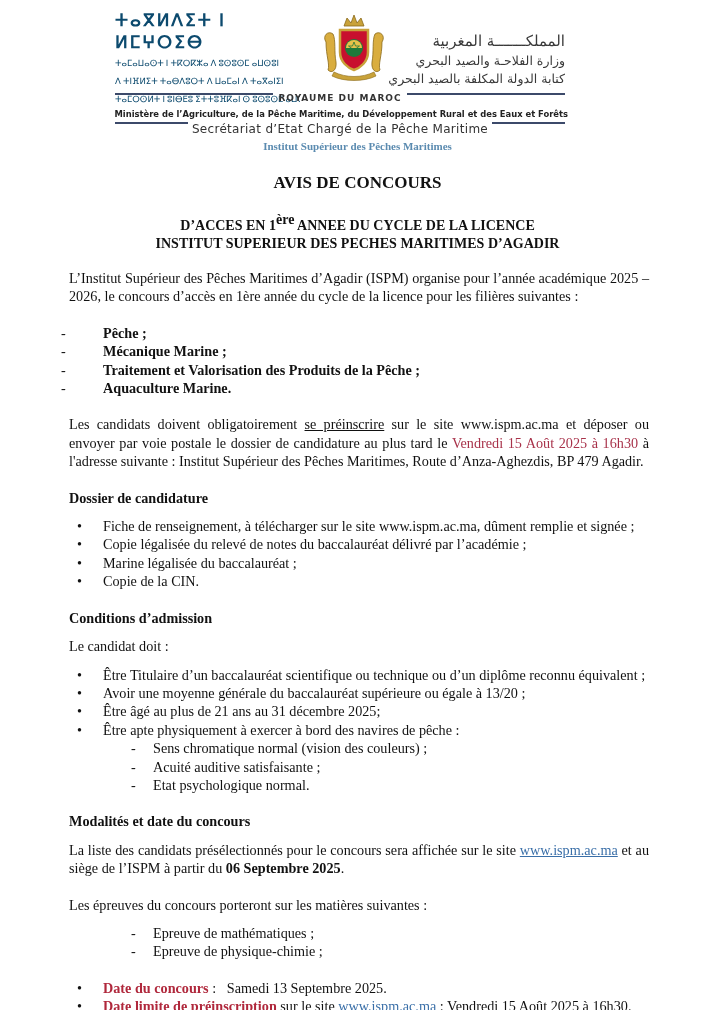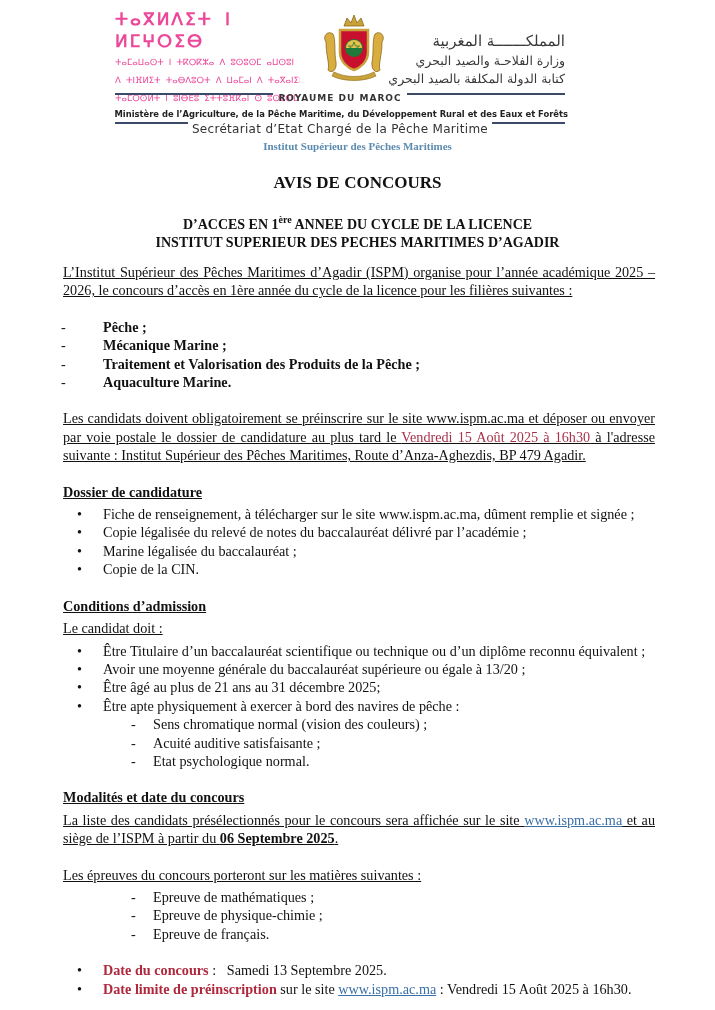--- a/index.html
+++ b/index.html
@@ -1,37 +1,37 @@
 <!DOCTYPE html>
 <html><head>
 <meta charset="utf-8">
 <style>
   html, body { margin: 0; padding: 0; background: #ffffff; }
   body { width: 715px; height: 1010px; overflow: hidden; position: relative; font-family: "Liberation Serif", serif; color: #111; }
   .header { position: absolute; left: 0; top: 0; width: 715px; height: 160px; }
-  .tifinagh { position: absolute; left: 115px; top: 10px; width: 185px; color: #ec4899; font-family: Liberation Mono, monospace; }
+  .tifinagh { position: absolute; left: 115px; top: 10px; width: 185px; color: #0c4a6e; font-family: Liberation Serif, serif; }
   .tifinagh .t1 { font-size: 17px; letter-spacing: 2px; font-weight: bold; line-height: 22px; }
   .tifinagh .t2 { font-size: 8.5px; line-height: 18px; white-space: nowrap; overflow: hidden; }
   .arabic { position: absolute; left: 395px; top: 6px; width: 170px; text-align: right; direction: rtl; color: #3a3a3a; font-family: "DejaVu Serif", serif; margin-top: 24px; }
   .arabic .a1 { font-size: 15px; line-height: 22px; }
   .arabic .a2 { font-size: 12.5px; line-height: 18px; white-space: nowrap; }
   .emblem { position: absolute; left: 316px; top: 12px; width: 76px; height: 76px; }
   .hrow { position: absolute; left: 115px; width: 450px; display: flex; align-items: flex-start; font-family: "DejaVu Sans", sans-serif; color: #333; }
   .hrow .line { flex: 1; height: 1.6px; background: #3c4a6a; }
   .royaume { top: 93px; font-size: 9px; font-weight: bold; letter-spacing: 1px; }
   .royaume span { padding: 0 5px; }
   .ministere { position: absolute; left: 113px; top: 109px; width: 455px; text-align: right; font-family: "DejaVu Sans", sans-serif; font-size: 8.4px; font-weight: bold; color: #222; white-space: nowrap; }
   .secretariat { top: 122px; font-size: 12px; font-weight: normal; color: #333; letter-spacing: 0.3px; }
   .secretariat span { padding: 0 4px; }
   .institut { position: absolute; left: 0; top: 140px; width: 715px; text-align: center; font-size: 11px; font-weight: bold; color: #5b8bb0; font-family: "Liberation Serif", serif; }
   .title { position: absolute; top: 173px; left: 0; width: 715px; text-align: center; font-size: 17px; font-weight: bold; }
   .subtitle { position: absolute; top: 211px; left: 0; width: 715px; text-align: center; font-size: 14px; font-weight: bold; line-height: 18px; }
-  .subtitle sup { font-size: 10px; }
+  .subtitle sup { font-size: 14px; }
   .content { position: absolute; left: 59px; top: 259px; width: 600px; font-size: 14.2px; line-height: 18.4px; }
-  p { margin: 4px; text-decoration: underline; }
+  p { margin: 10px; }
   .justify { text-align: justify; text-align-last: left; }
   ul { list-style: none; margin: 0; padding: 0; }
   .dash li { position: relative; padding-left: 44px; font-weight: bold; }
   .dash li::before { content: "-"; position: absolute; left: 2px; font-weight: normal; }
   .bullets li { position: relative; padding-left: 44px; }
   .bullets li::before { content: "•"; position: absolute; left: 18px; }
   .subdash li { position: relative; padding-left: 94px; }
   .subdash li::before { content: "-"; position: absolute; left: 72px; }
   .red { color: #b0283c; }
   .red-date { color: #a8324a; }
@@ -126,21 +126,20 @@
     <li>Etat psychologique normal.</li>
   </ul>
 
   <p class="bold mt18">Modalités et date du concours</p>
   <p class="justify"><span>La liste des candidats présélectionnés pour le concours sera affichée sur le site </span><a class="link">www.ispm.ac.ma</a><span> et au siège de l’ISPM à partir du </span><span class="bold">06 Septembre 2025</span><span>.</span></p>
 
   <p class="mt18">Les épreuves du concours porteront sur les matières suivantes :</p>
   <ul class="subdash">
     <li>Epreuve de mathématiques ;</li>
     <li>Epreuve de physique-chimie ;</li>
-    <li>Epreuve de français.</li>
   </ul>
 
   <ul class="bullets mt18">
     <li><span class="red bold">Date du concours</span><span style="white-space:pre"> :   </span><span>Samedi 13 Septembre 2025.</span></li>
     <li><span class="red bold">Date limite de préinscription</span><span> sur le site </span><a class="link">www.ispm.ac.ma</a><span> : Vendredi 15 Août 2025 à 16h30.</span></li>
   </ul>
 
 </div>
 
 </body></html>

